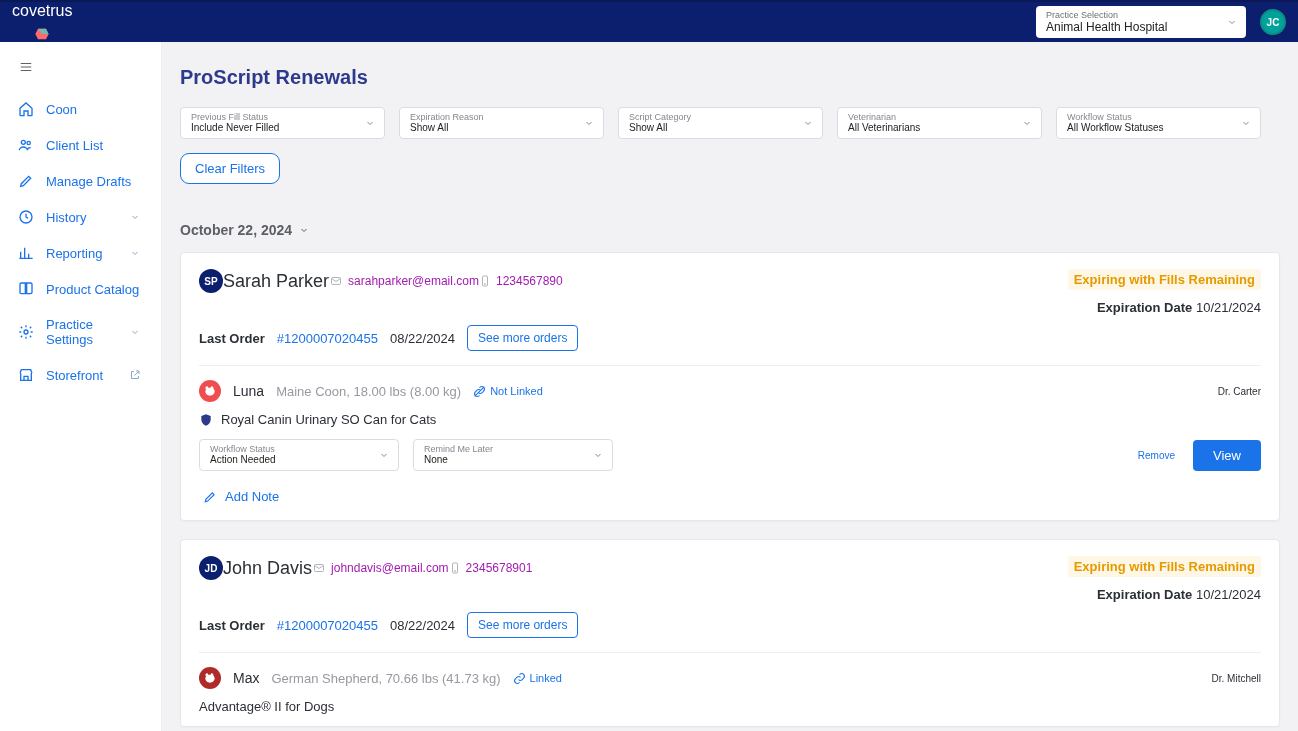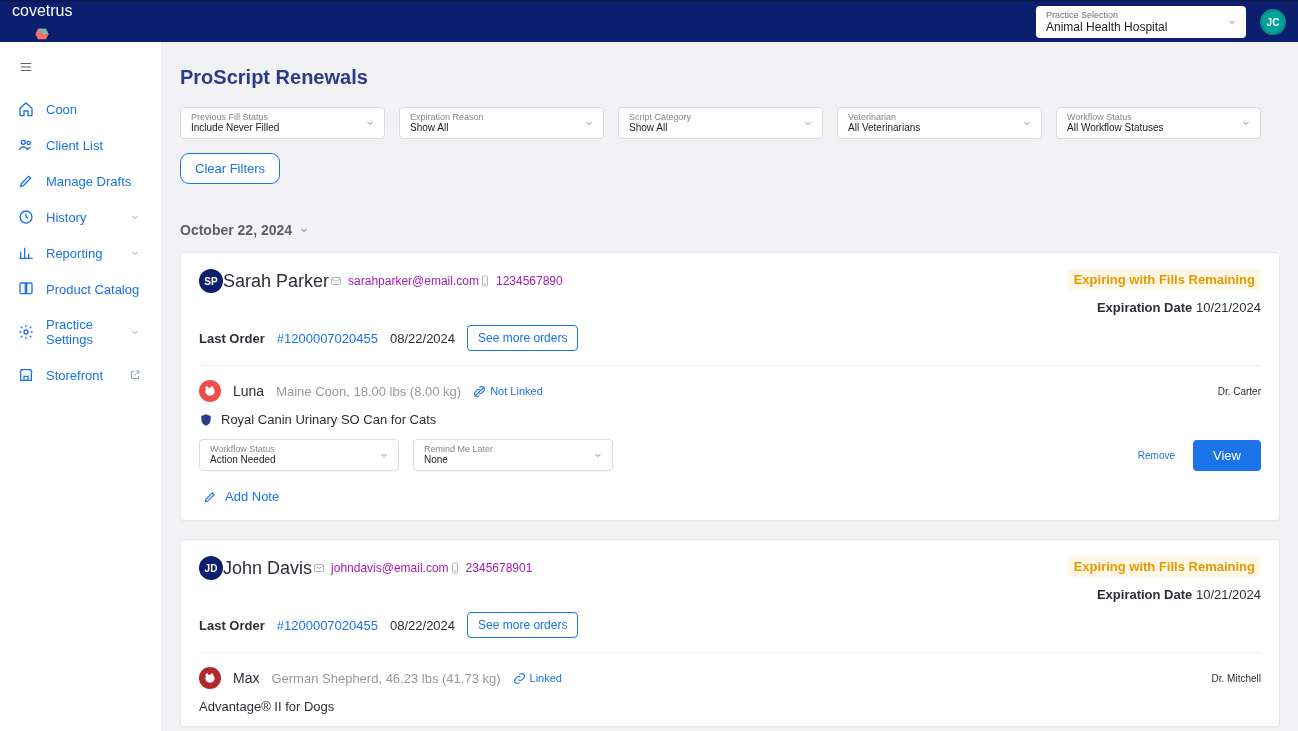--- a/index.html
+++ b/index.html
@@ -354,21 +354,21 @@
     </div>
     <hr class="sep">
     <div class="pet-row">
       <div class="pet-left">
         <div class="pet-icon maroon">
           <svg width="14" height="14" viewBox="0 0 24 24" fill="#fff">
                   <path d="M4 8c0-2 1-4 3-4s2 2 2 3c1-1 3-1 4 0 0-1 0-3 2-3s3 2 3 4c1 1 2 3 2 5 0 4-4 7-8 7s-8-3-8-7c0-2 1-4 2-5z"></path>
                 </svg>
         </div>
         <span class="pet-name">Max</span>
-        <span class="pet-breed">German Shepherd, 46.23 lbs (41.73 kg)</span>
+        <span class="pet-breed">German Shepherd, 70.66 lbs (41.73 kg)</span>
         <span class="link-pill">
           <svg class="link-ic" width="13" height="13" viewBox="0 0 24 24" fill="none" stroke="#1a73e8" stroke-width="2">
                   <path d="M10 14a5 5 0 007 0l3-3a5 5 0 00-7-7l-1 1M14 10a5 5 0 00-7 0l-3 3a5 5 0 007 7l1-1"></path>
                 </svg>
           <span>Linked</span>
         </span>
       </div>
       <span class="vet-name">Dr. Mitchell</span>
     </div>
     <div class="product-row">

